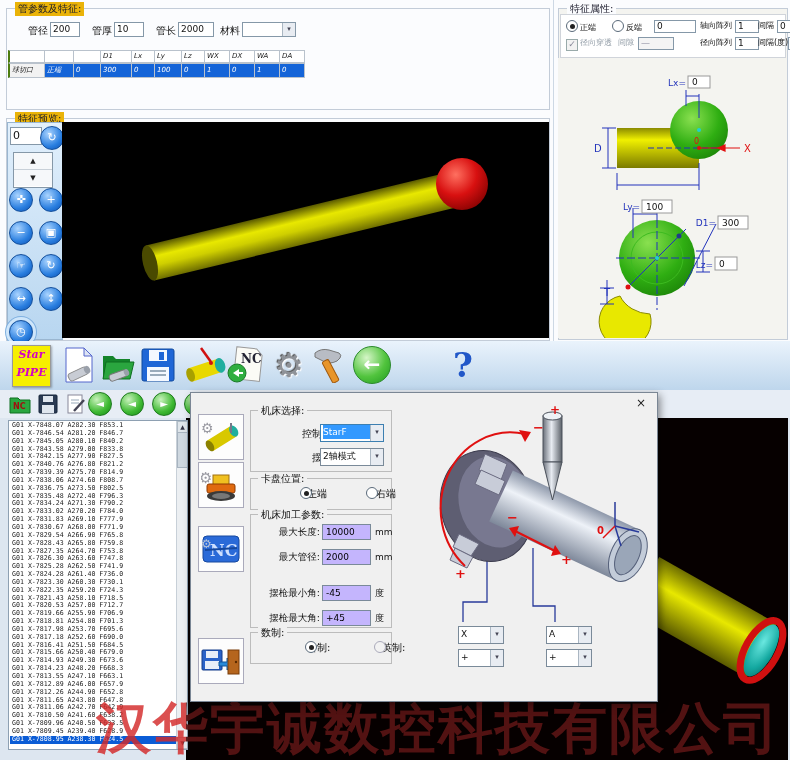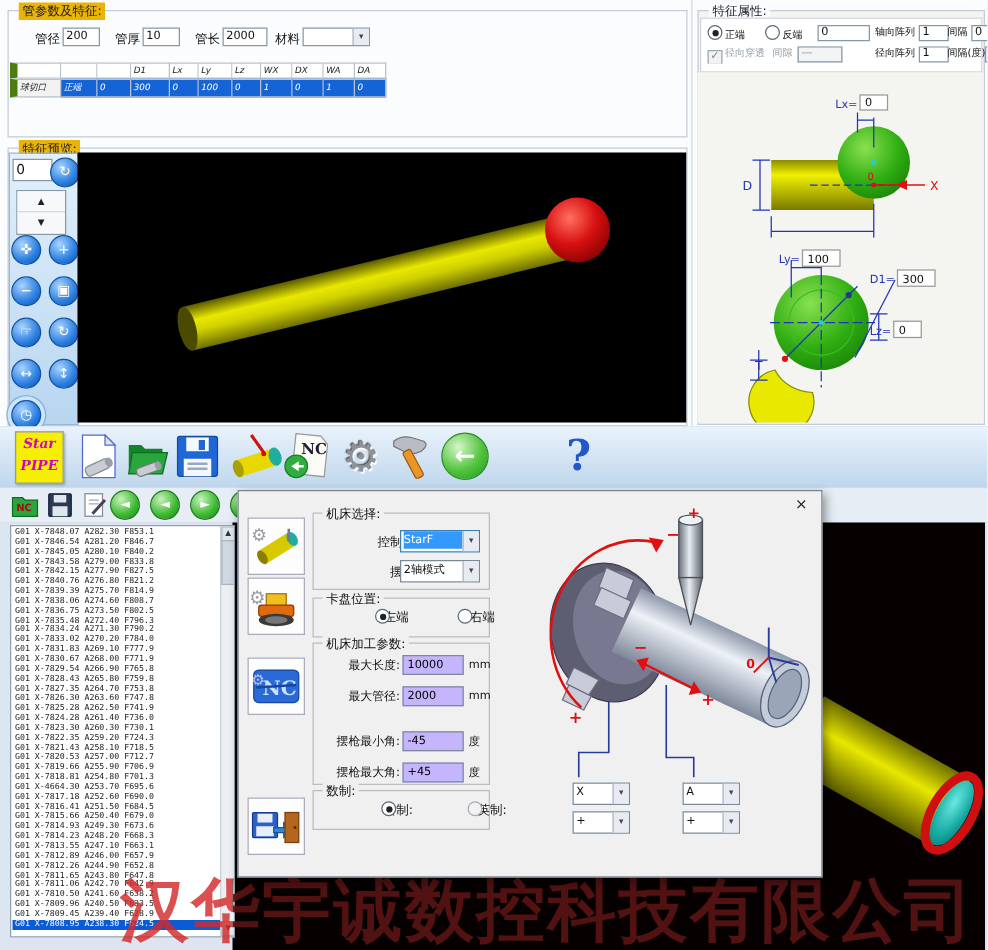--- a/index.html
+++ b/index.html
@@ -11,21 +11,21 @@
   .grp-title{position:absolute;top:-7px;left:8px;background:#eab308;padding:0 3px;font-size:10px;color:#1a1a2a;white-space:nowrap;}
   .lbl{position:absolute;font-size:10px;color:#111;white-space:nowrap;}
   .tb{position:absolute;background:#fff;border:1px solid #8598a8;font-size:9px;color:#111;padding:0 2px;line-height:13px;overflow:hidden;white-space:nowrap;}
   .combo{position:absolute;background:#fff;border:1px solid #8598a8;font-size:9px;line-height:13px;color:#111;}
   .combo .cval{position:absolute;left:2px;top:0;right:13px;overflow:hidden;white-space:nowrap;}
   .combo .carr{position:absolute;right:0;top:0;bottom:0;width:12px;background:#e8ecf2;border-left:1px solid #aab6c2;font-size:7px;text-align:center;color:#445;line-height:13px;}
   
   .ptable{position:absolute;left:8px;top:50px;font-size:7px;}
   .trow{display:flex;}
   .ptable .cell{border:1px solid #b9c2cc;border-left:none;background:#fff;height:11px;line-height:11px;padding-left:2px;color:#222;overflow:hidden;white-space:nowrap;font-style:italic;}
-  .ptable .trow .cell:first-of-type{border-left:6px solid #4d7c0f;}
+  .ptable .trow .cell:first-of-type{border-left:2px solid #4d7c0f;}
   .ptable .drow-data .cell{height:13px;line-height:13px;background:#1464d8;color:#fff;}
   .ptable .drow-data .cell:first-of-type{background:#f2f2f2;color:#222;}
   .ptable div.cell:nth-of-type(1){width:32px}.ptable div.cell:nth-of-type(2){width:26px}
   .ptable div.cell:nth-of-type(3){width:24px}.ptable div.cell:nth-of-type(4){width:28px}
   .ptable div.cell:nth-of-type(5){width:20px}.ptable div.cell:nth-of-type(6){width:24px}
   .ptable div.cell:nth-of-type(7){width:20px}.ptable div.cell:nth-of-type(8){width:22px}
   .ptable div.cell:nth-of-type(9){width:22px}.ptable div.cell:nth-of-type(10){width:22px}
   .ptable div.cell:nth-of-type(11){width:22px}
   
   .ptoolcol{position:absolute;left:7px;top:122px;width:54px;height:216px;background:linear-gradient(#e2f0fc,#b8d6f0);border:1px solid #9ab6d0;}
@@ -437,21 +437,21 @@
           <div class="gline">G01 X-7827.35 A264.70 F753.8</div>
           <div class="gline">G01 X-7826.30 A263.60 F747.8</div>
           <div class="gline">G01 X-7825.28 A262.50 F741.9</div>
           <div class="gline">G01 X-7824.28 A261.40 F736.0</div>
           <div class="gline">G01 X-7823.30 A260.30 F730.1</div>
           <div class="gline">G01 X-7822.35 A259.20 F724.3</div>
           <div class="gline">G01 X-7821.43 A258.10 F718.5</div>
           <div class="gline">G01 X-7820.53 A257.00 F712.7</div>
           <div class="gline">G01 X-7819.66 A255.90 F706.9</div>
           <div class="gline">G01 X-7818.81 A254.80 F701.3</div>
-          <div class="gline">G01 X-4664.30 A253.70 F695.6</div>
+          <div class="gline">G01 X-7817.98 A253.70 F695.6</div>
           <div class="gline">G01 X-7817.18 A252.60 F690.0</div>
           <div class="gline">G01 X-7816.41 A251.50 F684.5</div>
           <div class="gline">G01 X-7815.66 A250.40 F679.0</div>
           <div class="gline">G01 X-7814.93 A249.30 F673.6</div>
           <div class="gline">G01 X-7814.23 A248.20 F668.3</div>
           <div class="gline">G01 X-7813.55 A247.10 F663.1</div>
           <div class="gline">G01 X-7812.89 A246.00 F657.9</div>
           <div class="gline">G01 X-7812.26 A244.90 F652.8</div>
           <div class="gline">G01 X-7811.65 A243.80 F647.8</div>
           <div class="gline">G01 X-7811.06 A242.70 F642.9</div>

